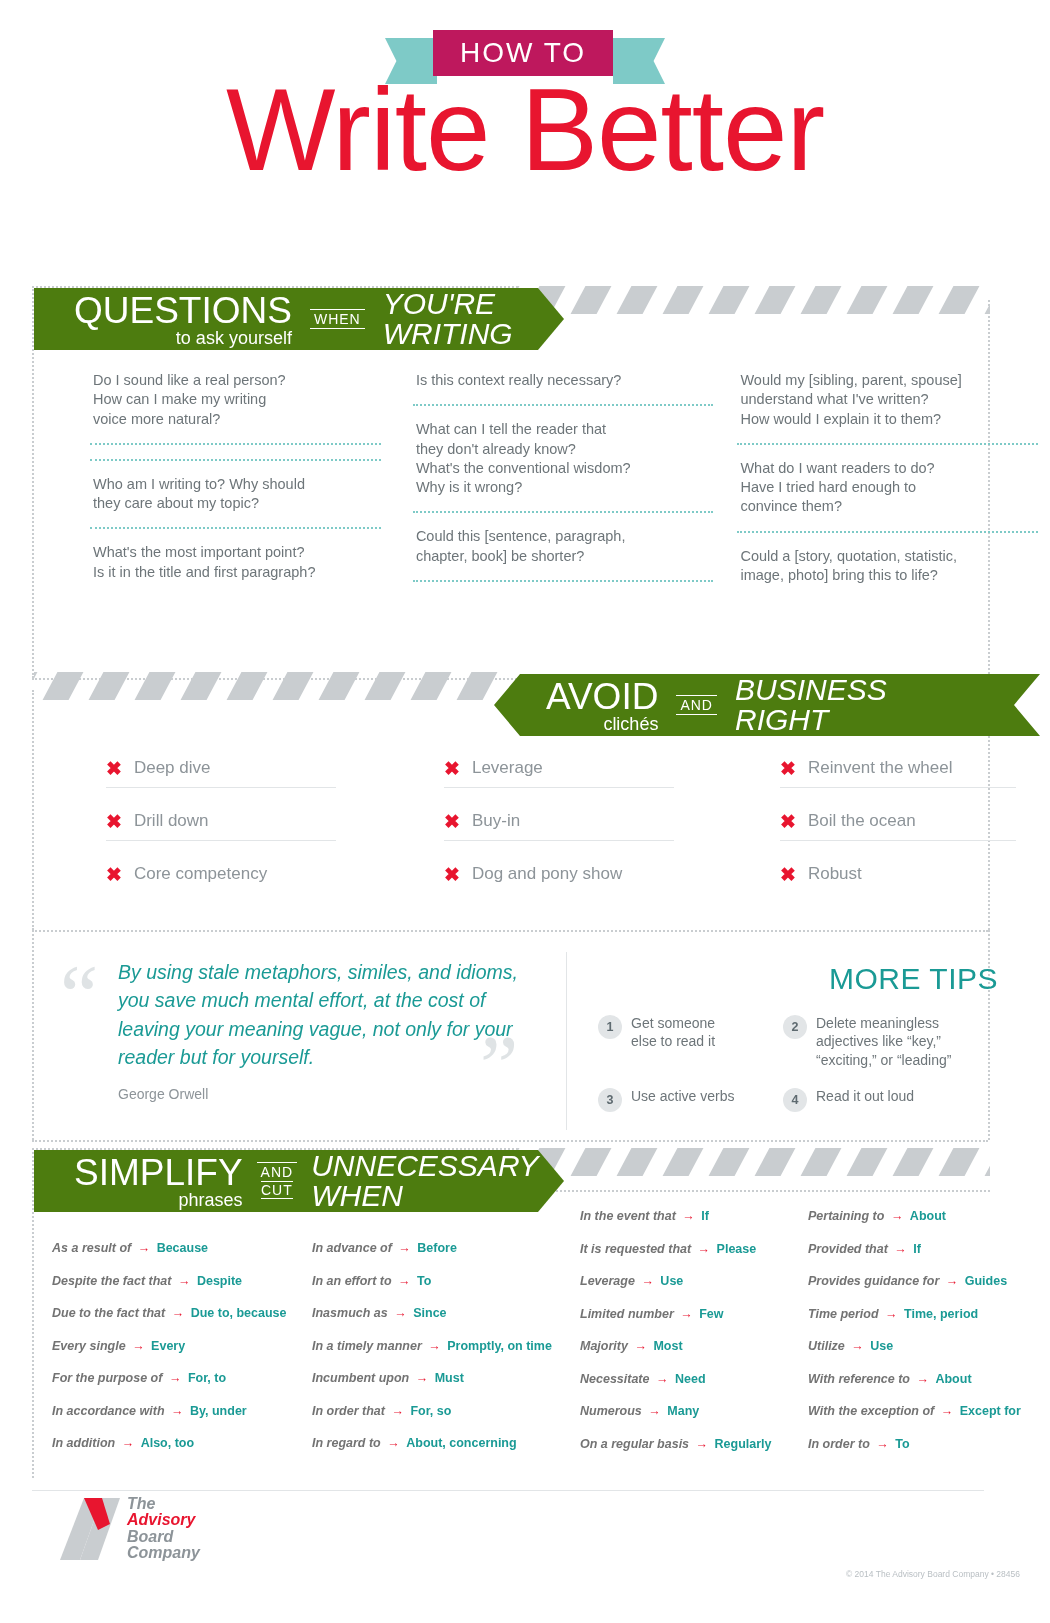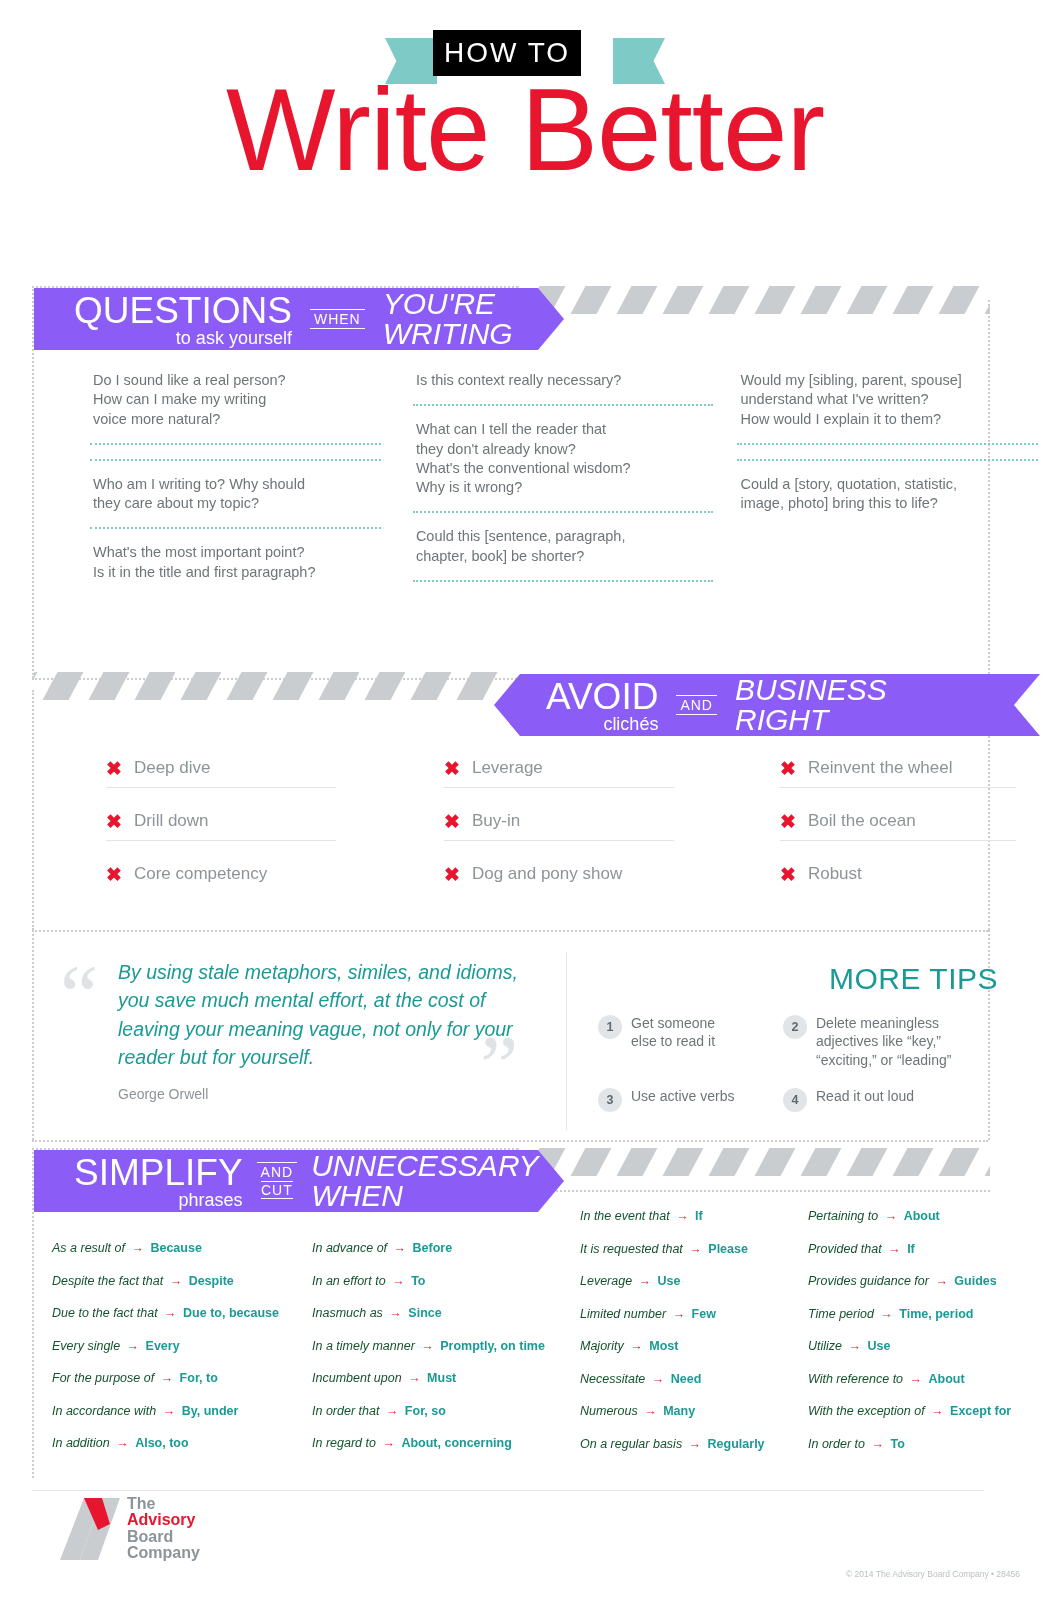--- a/index.html
+++ b/index.html
@@ -13,22 +13,22 @@
   }
   .page{position:relative;width:1050px;height:1623px;}
 
   
   .header{position:relative;height:272px;}
   .ribbon{
     position:absolute;left:50%;transform:translateX(-50%);
     top:30px;width:280px;height:46px;
   }
   .ribbon .band{
-    position:absolute;left:48px;top:0;width:148px;height:46px;
-    background:#000000;display:flex;align-items:center;justify-content:center;
+    position:absolute;left:48px;top:0;width:180px;height:46px;
+    background:#be185d;display:flex;align-items:center;justify-content:center;
   }
   .ribbon .band span{
     color:#ffffff;font-size:28px;letter-spacing:2px;font-weight:400;
     line-height:1;
   }
   .ribbon .tail-l,.ribbon .tail-r{
     position:absolute;top:8px;width:52px;height:46px;background:#7ecac7;
   }
   .ribbon .tail-l{left:0;clip-path:polygon(0 0,100% 0,100% 100%,0 100%,22% 50%);}
   .ribbon .tail-r{right:0;clip-path:polygon(0 0,100% 0,78% 50%,100% 100%,0 100%);}
@@ -61,21 +61,21 @@
   .dash-right .blob{
     position:absolute;right:0;top:0;width:180px;height:26px;background:#2aa7a4;
     border-radius:13px;
     clip-path:polygon(28% 0,100% 0,100% 100%,28% 100%,0 62%,0 38%);
   }
   .dash-left{margin-right:4px;}
   .dash-right{margin-left:4px;}
 
   
   .banner{
-    position:absolute;height:62px;background:#8b5cf6;
+    position:absolute;height:62px;background:#4d7c0f;
     display:flex;align-items:center;
     color:#fff;
   }
   .banner.right{ clip-path:polygon(0 0,calc(100% - 26px) 0,100% 50%,calc(100% - 26px) 100%,0 100%); }
   .banner.bothL{ clip-path:polygon(26px 0,100% 0,calc(100% - 26px) 50%,100% 100%,26px 100%,0 50%); }
 
   .bn-main{font-size:37px;letter-spacing:0px;line-height:1;}
   .bn-sub{font-size:18px;line-height:1;}
   .bn-stack{display:flex;flex-direction:column;align-items:flex-end;}
   .bn-and{
@@ -144,27 +144,27 @@
     color:#5e6a70;font-size:12.5px;font-weight:bold;
     display:flex;align-items:center;justify-content:center;flex:none;
     margin-top:1px;
   }
   .tip .txt{font-size:14px;line-height:1.32;color:#6d7579;}
 
   
   .sim-grid{position:absolute;left:0;top:1196px;width:1050px;display:flex;}
   .sim-col{padding:0 10px;}
   .sim-item{font-size:12.5px;line-height:1;margin-bottom:20px;white-space:nowrap;}
-  .sim-from{font-style:italic;color:#14532d;}
+  .sim-from{font-style:italic;color:#737373;font-weight:bold;}
   .sim-arr{color:#e8152f;padding:0 3px;font-style:normal;}
   .sim-to{color:#1a9a95;font-weight:bold;}
 
   
   .footrule{position:absolute;left:32px;top:1490px;width:952px;height:1px;background:#e2e5e7;}
-  .logo{position:absolute;left:58px;top:1496px;display:flex;align-items:flex-start;}
+  .logo{position:absolute;left:58px;top:1496px;display:flex;align-items:flex-start;font-style:italic;}
   .logo svg{display:block;}
   .logo .ltxt{margin-left:7px;line-height:1.02;font-size:16px;font-weight:bold;}
   .logo .ltxt .g{color:#8d9499;}
   .logo .ltxt .r{color:#e8152f;}
   .copyright{
     position:absolute;right:30px;top:1569px;font-size:8.5px;color:#b9bfc3;
   }
 </style>
 </head>
 <body>
@@ -241,20 +241,23 @@
         <div class="qitem">
           <p>Could this [sentence, paragraph,<br>chapter, book] be shorter?</p>
         </div>
         <div class="qsep"></div>
       </div>
     <div class="qcol" style="width:310px;margin-left:0px;" id="qc2">
         <div class="qitem">
           <p>Would my [sibling, parent, spouse]<br>understand what I've written?<br>How would I explain it to them?</p>
         </div>
         <div class="qsep"></div>
+        <div class="qitem">
+          <p>What do I want readers to do?<br>Have I tried hard enough to<br>convince them?</p>
+        </div>
         <div class="qsep"></div>
         <div class="qitem">
           <p>Could a [story, quotation, statistic,<br>image, photo] bring this to life?</p>
         </div>
       </div>
   </div>
 
   <div class="hatch" id="hatch-a" style="left:34px;top:672px;width:470px;">
       <i style="left: -30px;"></i>
       <i style="left: 16px;"></i>

